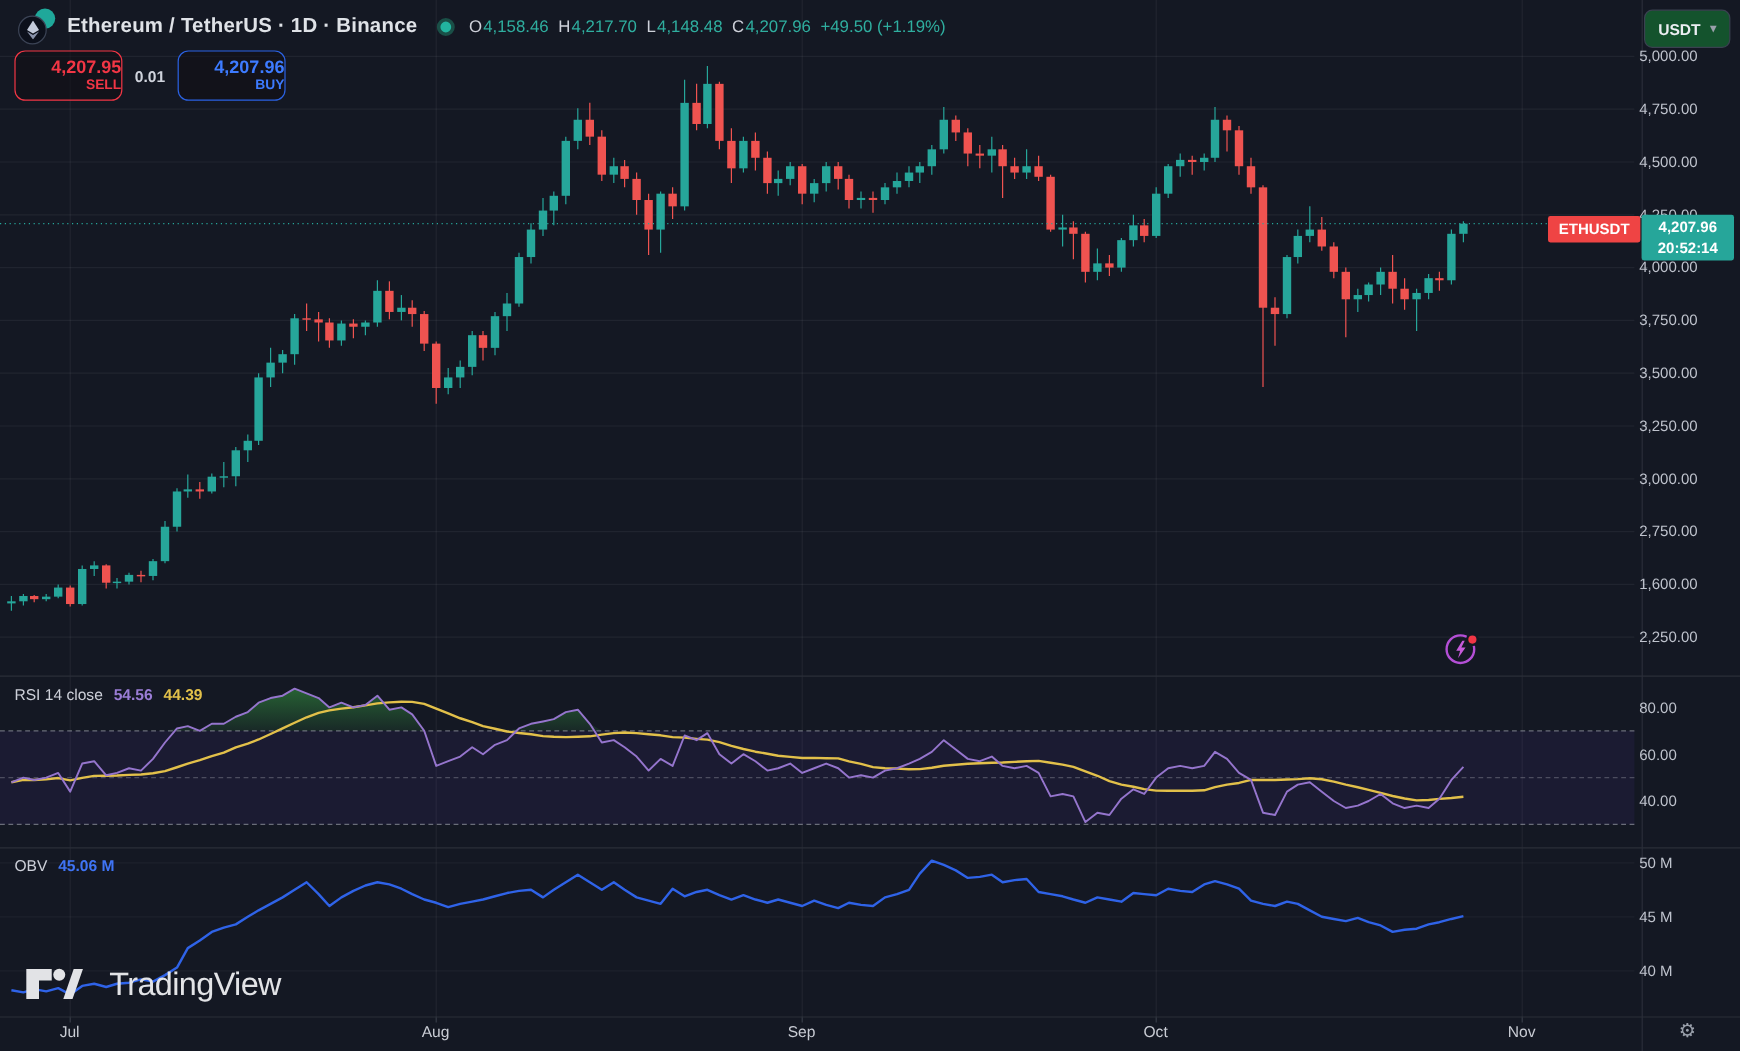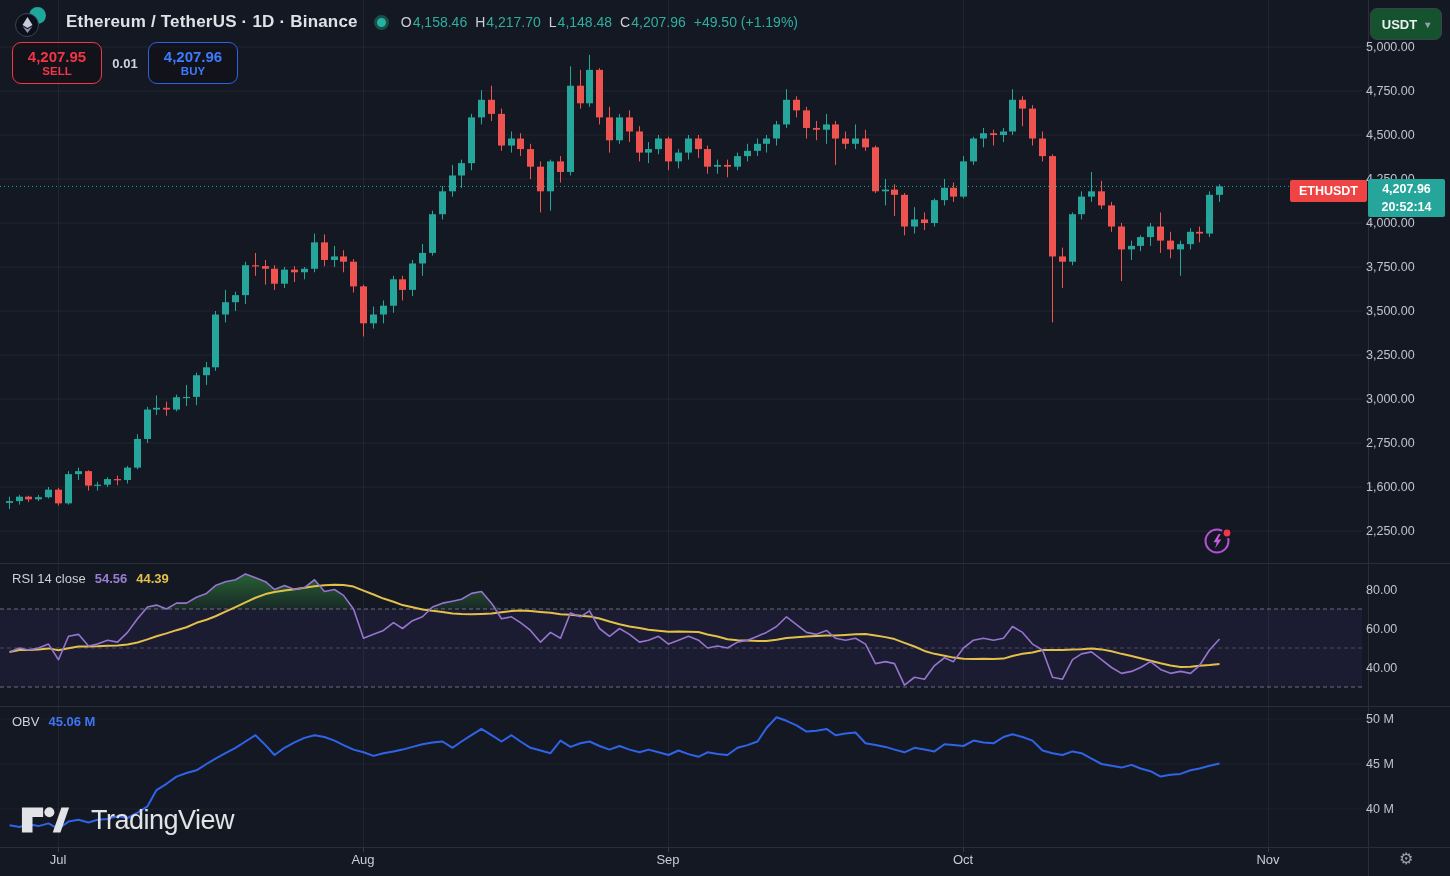--- a/index.html
+++ b/index.html
@@ -6,30 +6,30 @@
   #root{position:relative;width:1450px;height:876px;background:#141823;overflow:hidden;
         font-family:"Liberation Sans",sans-serif;color:#d1d4dc;}
   #chart-svg{position:absolute;left:0;top:0;}
 
   
   .hdr{position:absolute;left:12px;top:6px;height:32px;display:flex;align-items:center;z-index:5;}
   .pair-icon{position:relative;width:36px;height:32px;}
   .pair-icon .back{position:absolute;left:17px;top:1px;width:17px;height:17px;border-radius:50%;background:#1fa89a;}
   .pair-icon .front{position:absolute;left:3px;top:7px;width:22px;height:22px;border-radius:50%;
       background:#0c101b;border:1px solid #3c4456;display:flex;align-items:center;justify-content:center;}
-  .sym-title{margin-left:18px;font-size:17px;font-weight:600;color:#dfe2e7;letter-spacing:.2px;}
+  .sym-title{margin-left:8px;font-size:17px;font-weight:600;color:#dfe2e7;letter-spacing:.2px;}
   .status-dot{width:9px;height:9px;border-radius:50%;background:#22b5a0;border:3px solid #1a4f47;margin-left:16px;}
   .ohlc{margin-left:12px;font-size:14px;display:flex;align-items:center;gap:8px;white-space:nowrap;}
   .ohlc .k{color:#cdd0d9;margin-right:1px;}
   .ohlc .v{color:#2fae9f;}
 
   
   .trade{position:absolute;left:12px;top:42px;display:flex;align-items:center;z-index:5;}
   .tbtn{width:88px;height:40px;border-radius:9px;background:rgba(16,14,20,.55);
-        display:flex;flex-direction:column;align-items:center;justify-content:center;cursor:pointer;line-height:1.15;}
+        display:flex;flex-direction:column;align-items:flex-end;justify-content:center;cursor:pointer;line-height:1.15;}
   .tbtn .p{font-size:15px;font-weight:700;}
   .tbtn .l{font-size:11.5px;font-weight:600;}
   .sell{border:1.5px solid #f23645;color:#f23645;}
   .buy{border:1.5px solid #2b62e3;color:#3d7bff;}
   .spread{width:46px;text-align:center;font-size:13px;font-weight:600;color:#cfd3dc;}
 
   
   .cur-btn{position:absolute;right:8px;top:8px;width:70px;height:30px;border-radius:7px;background:#14532d;
         border:1px solid #3a4150;display:flex;align-items:center;justify-content:center;gap:8px;
         font-size:13px;font-weight:700;color:#eceef2;cursor:pointer;z-index:6;}

